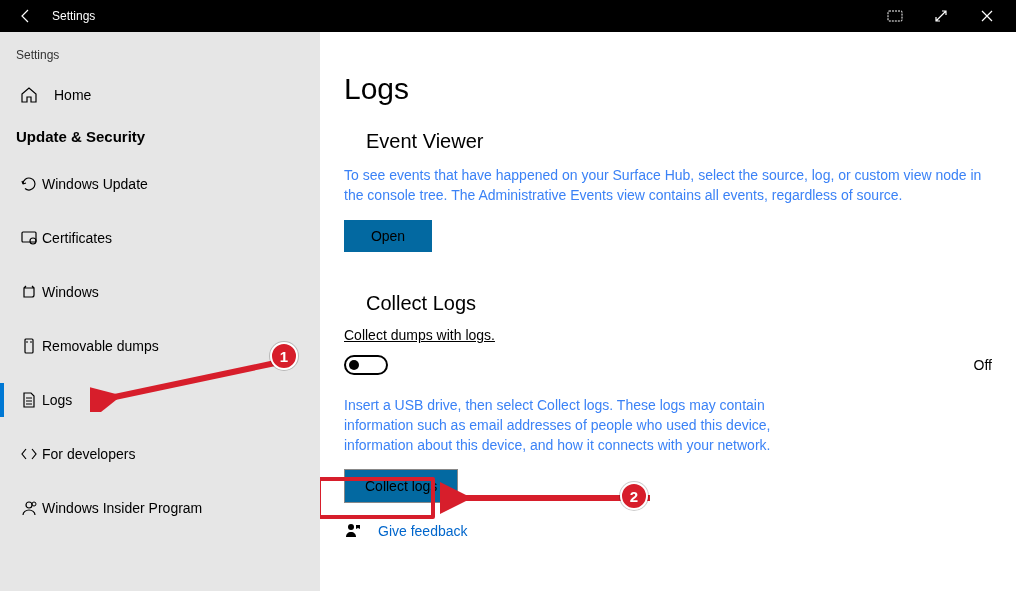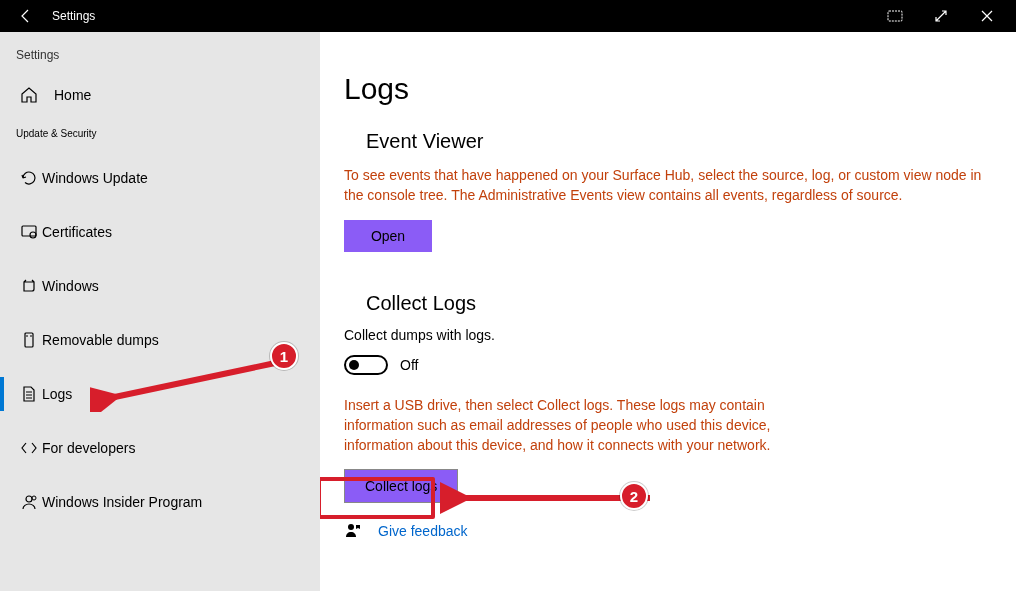--- a/index.html
+++ b/index.html
@@ -31,23 +31,23 @@
     border-right: none;
     overflow:hidden;
   }
   .sb-label {
     font-size: 12px;
     color: #333;
     padding: 6px 16px 14px 16px;
   }
   .sb-home { display:flex; align-items:center; padding: 10px 16px 10px 20px; gap:16px; cursor:pointer;}
   .sb-section-title {
-    font-weight: 400;
+    font-weight: 700;
     padding: 14px 16px 18px 16px;
-    font-size: 10px;
+    font-size: 15px;
   }
   .sb-item {
     display:flex; align-items:center;
     padding: 12px 16px 12px 20px;
     gap:4px;
     cursor:pointer;
     position:relative;
   }
   .sb-item + .sb-item { margin-top: 12px; }
   .sb-item.active::before{
@@ -58,35 +58,36 @@
   .sb-icon { width:18px; height:18px; display:flex; align-items:center; justify-content:center; color:#000; }
   .content {
     flex:1;
     background:#fff;
     padding: 40px 24px 20px 24px;
     position:relative;
     overflow:hidden;
   }
   h1.page { font-size: 30px; font-weight: 400; margin-bottom: 24px; }
   h2.sect { font-size: 20px; font-weight: 400; margin-bottom: 12px; margin-left: 22px; }
-  .desc { font-size: 14px; color:#c2410c; line-height:1.45; max-width: 660px; margin-bottom:14px; }
+  .desc { font-size: 14px; color:#3b82f6; line-height:1.45; max-width: 660px; margin-bottom:14px; }
   .btn {
-    background:#8b5cf6;
+    background:#0369a1;
     border:none;
     padding: 8px 20px;
     font-size:14px;
     cursor:pointer;
     min-width:88px;
     text-align:center;
   }
   .spacer-lg { height: 40px; }
-  .toggle-label { font-size:14px; margin-bottom:12px; }
+  .toggle-label { font-size:14px; margin-bottom:12px;text-decoration:underline; }
   .toggle {
     display:flex; align-items:center; gap:12px;
     margin-bottom: 20px;
+    justify-content: space-between;
   }
   .toggle-track {
     width:44px; height:20px; border:2px solid #000; border-radius:12px;
     position:relative; background:#fff; cursor:pointer;
   }
   .toggle-thumb {
     width:10px; height:10px; border-radius:50%; background:#000;
     position:absolute; top:3px; left:3px;
   }
   .feedback-row { display:flex; align-items:center; gap:16px; margin-top: 19px; }

